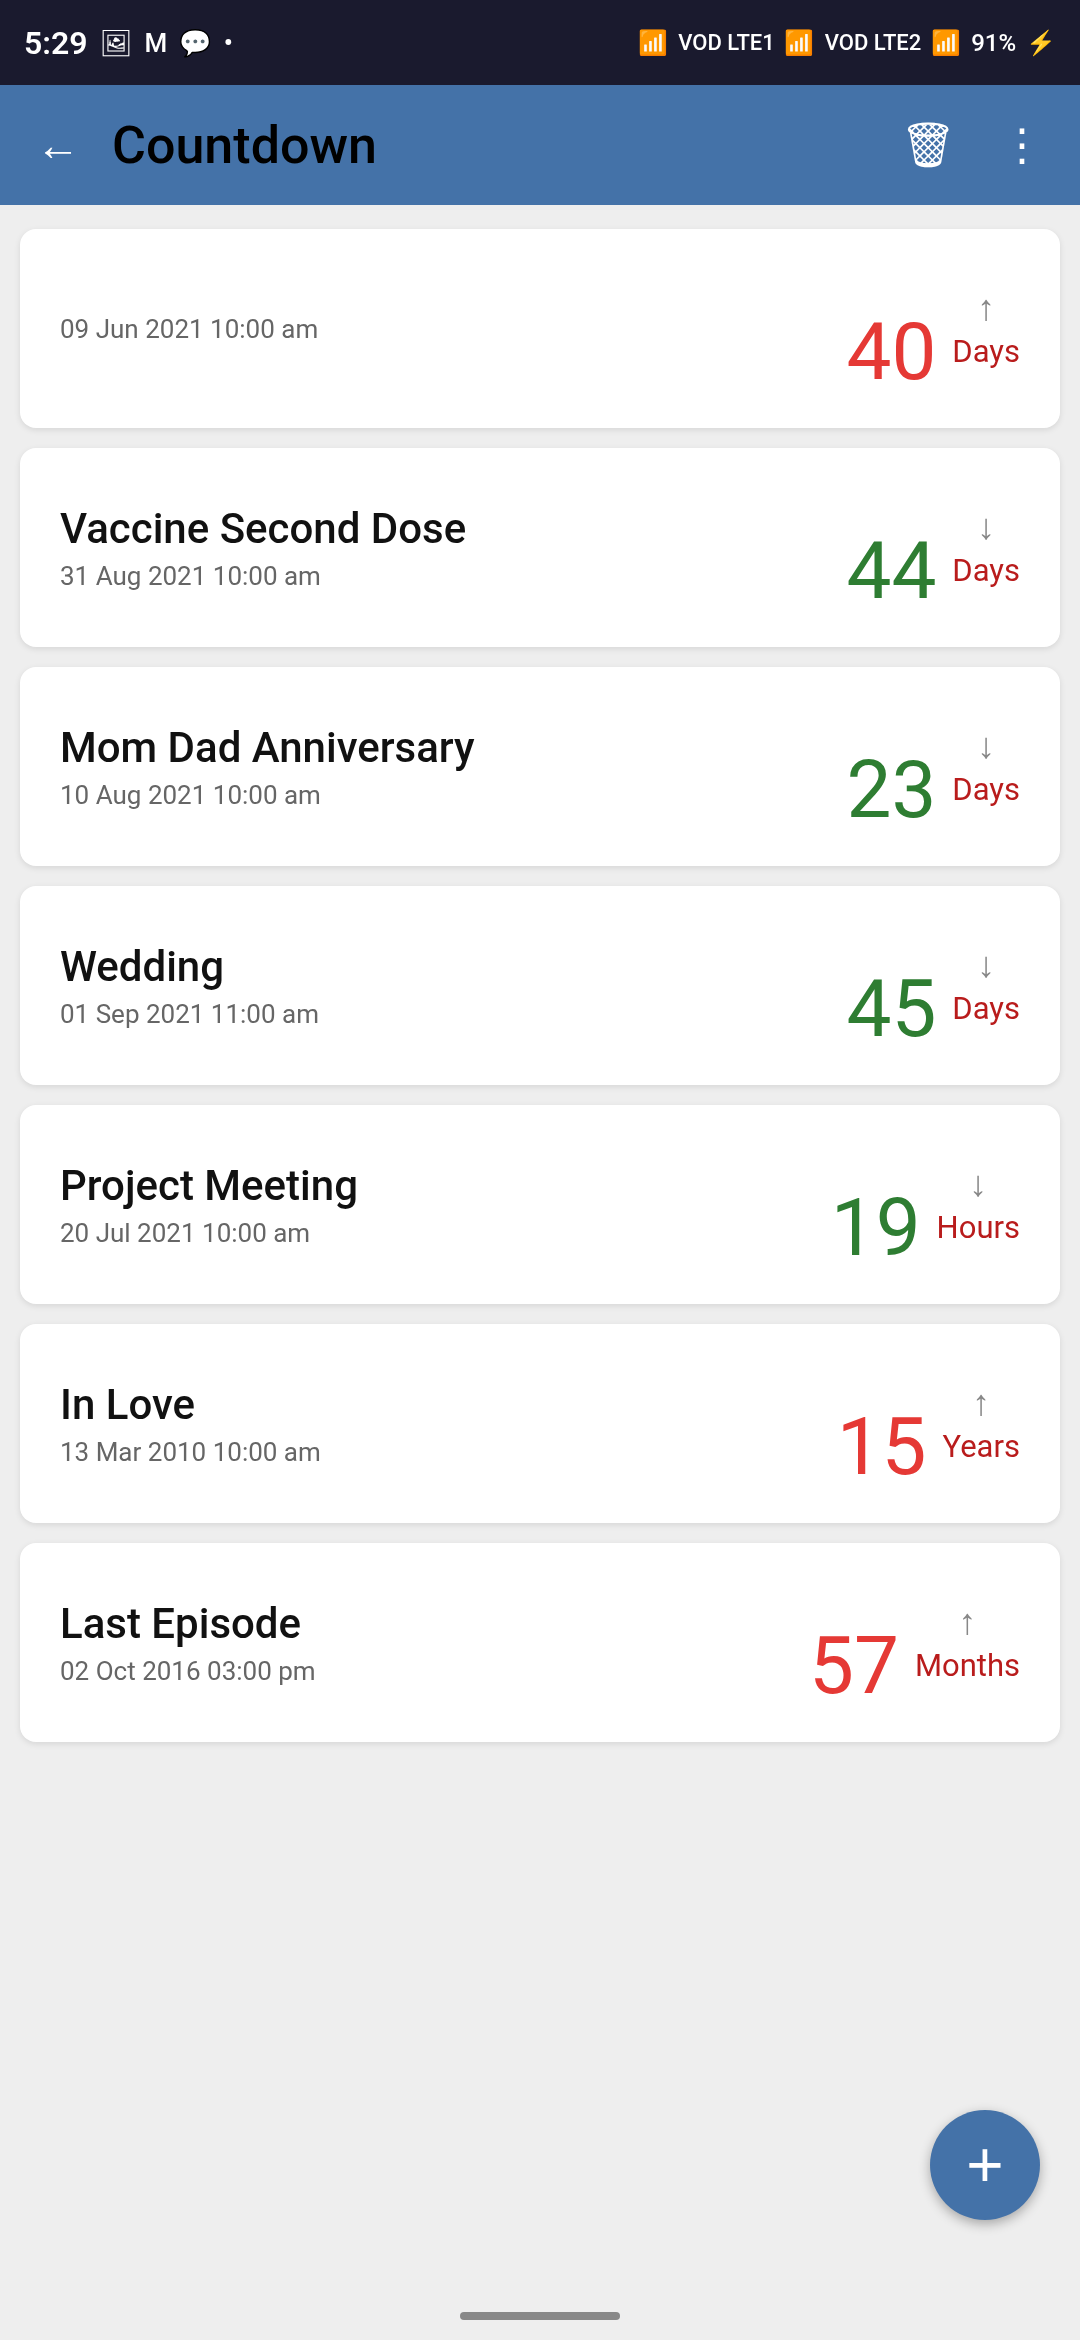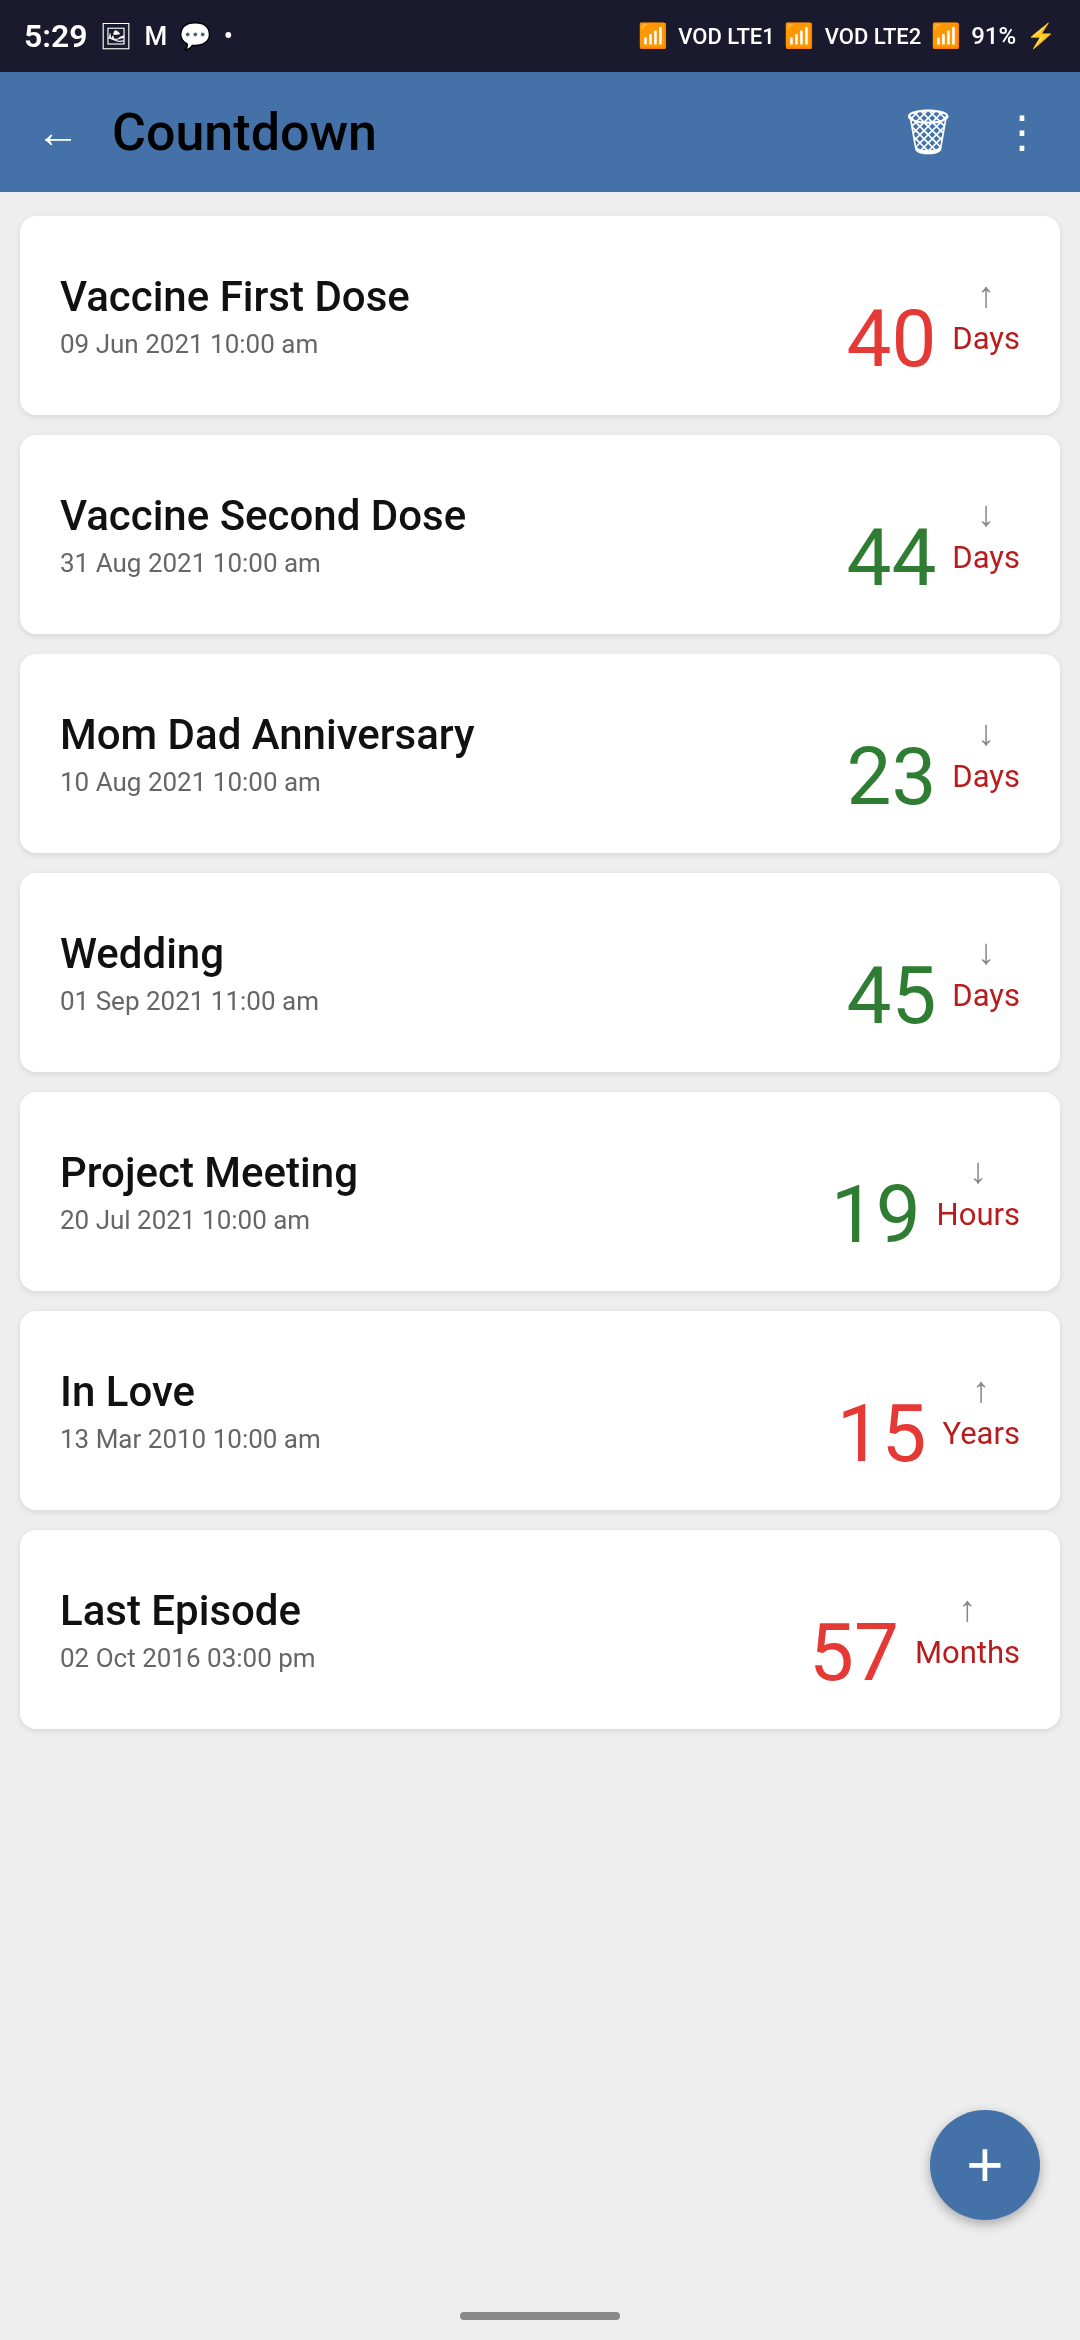--- a/index.html
+++ b/index.html
@@ -21,21 +21,21 @@
     }
 
     
     .status-bar {
       background-color: #1a1a2e;
       color: white;
       display: flex;
       justify-content: space-between;
       align-items: center;
       padding: 28px 24px;
-      height: 72px;
+      height: 85px;
       font-size: 28px;
       font-weight: 500;
     }
 
     .status-left {
       display: flex;
       align-items: center;
       gap: 12px;
     }
 
@@ -238,21 +238,20 @@
     <button class="icon-btn">
       <span>⋮</span>
     </button>
   </div>
 </div>
 
 <div class="main-content" id="events-container">
 
 <div class="countdown-card">
     <div class="card-left">
-      <span class="card-title">Vaccine First Dose</span>
       <span class="card-date">09 Jun 2021 10:00 am</span>
     </div>
     <div class="card-right">
       <span class="card-count red">40</span>
       <div class="card-unit-arrow">
         <span class="card-arrow">↑</span>
         <span class="card-unit">Days</span>
       </div>
     </div>
   </div>

